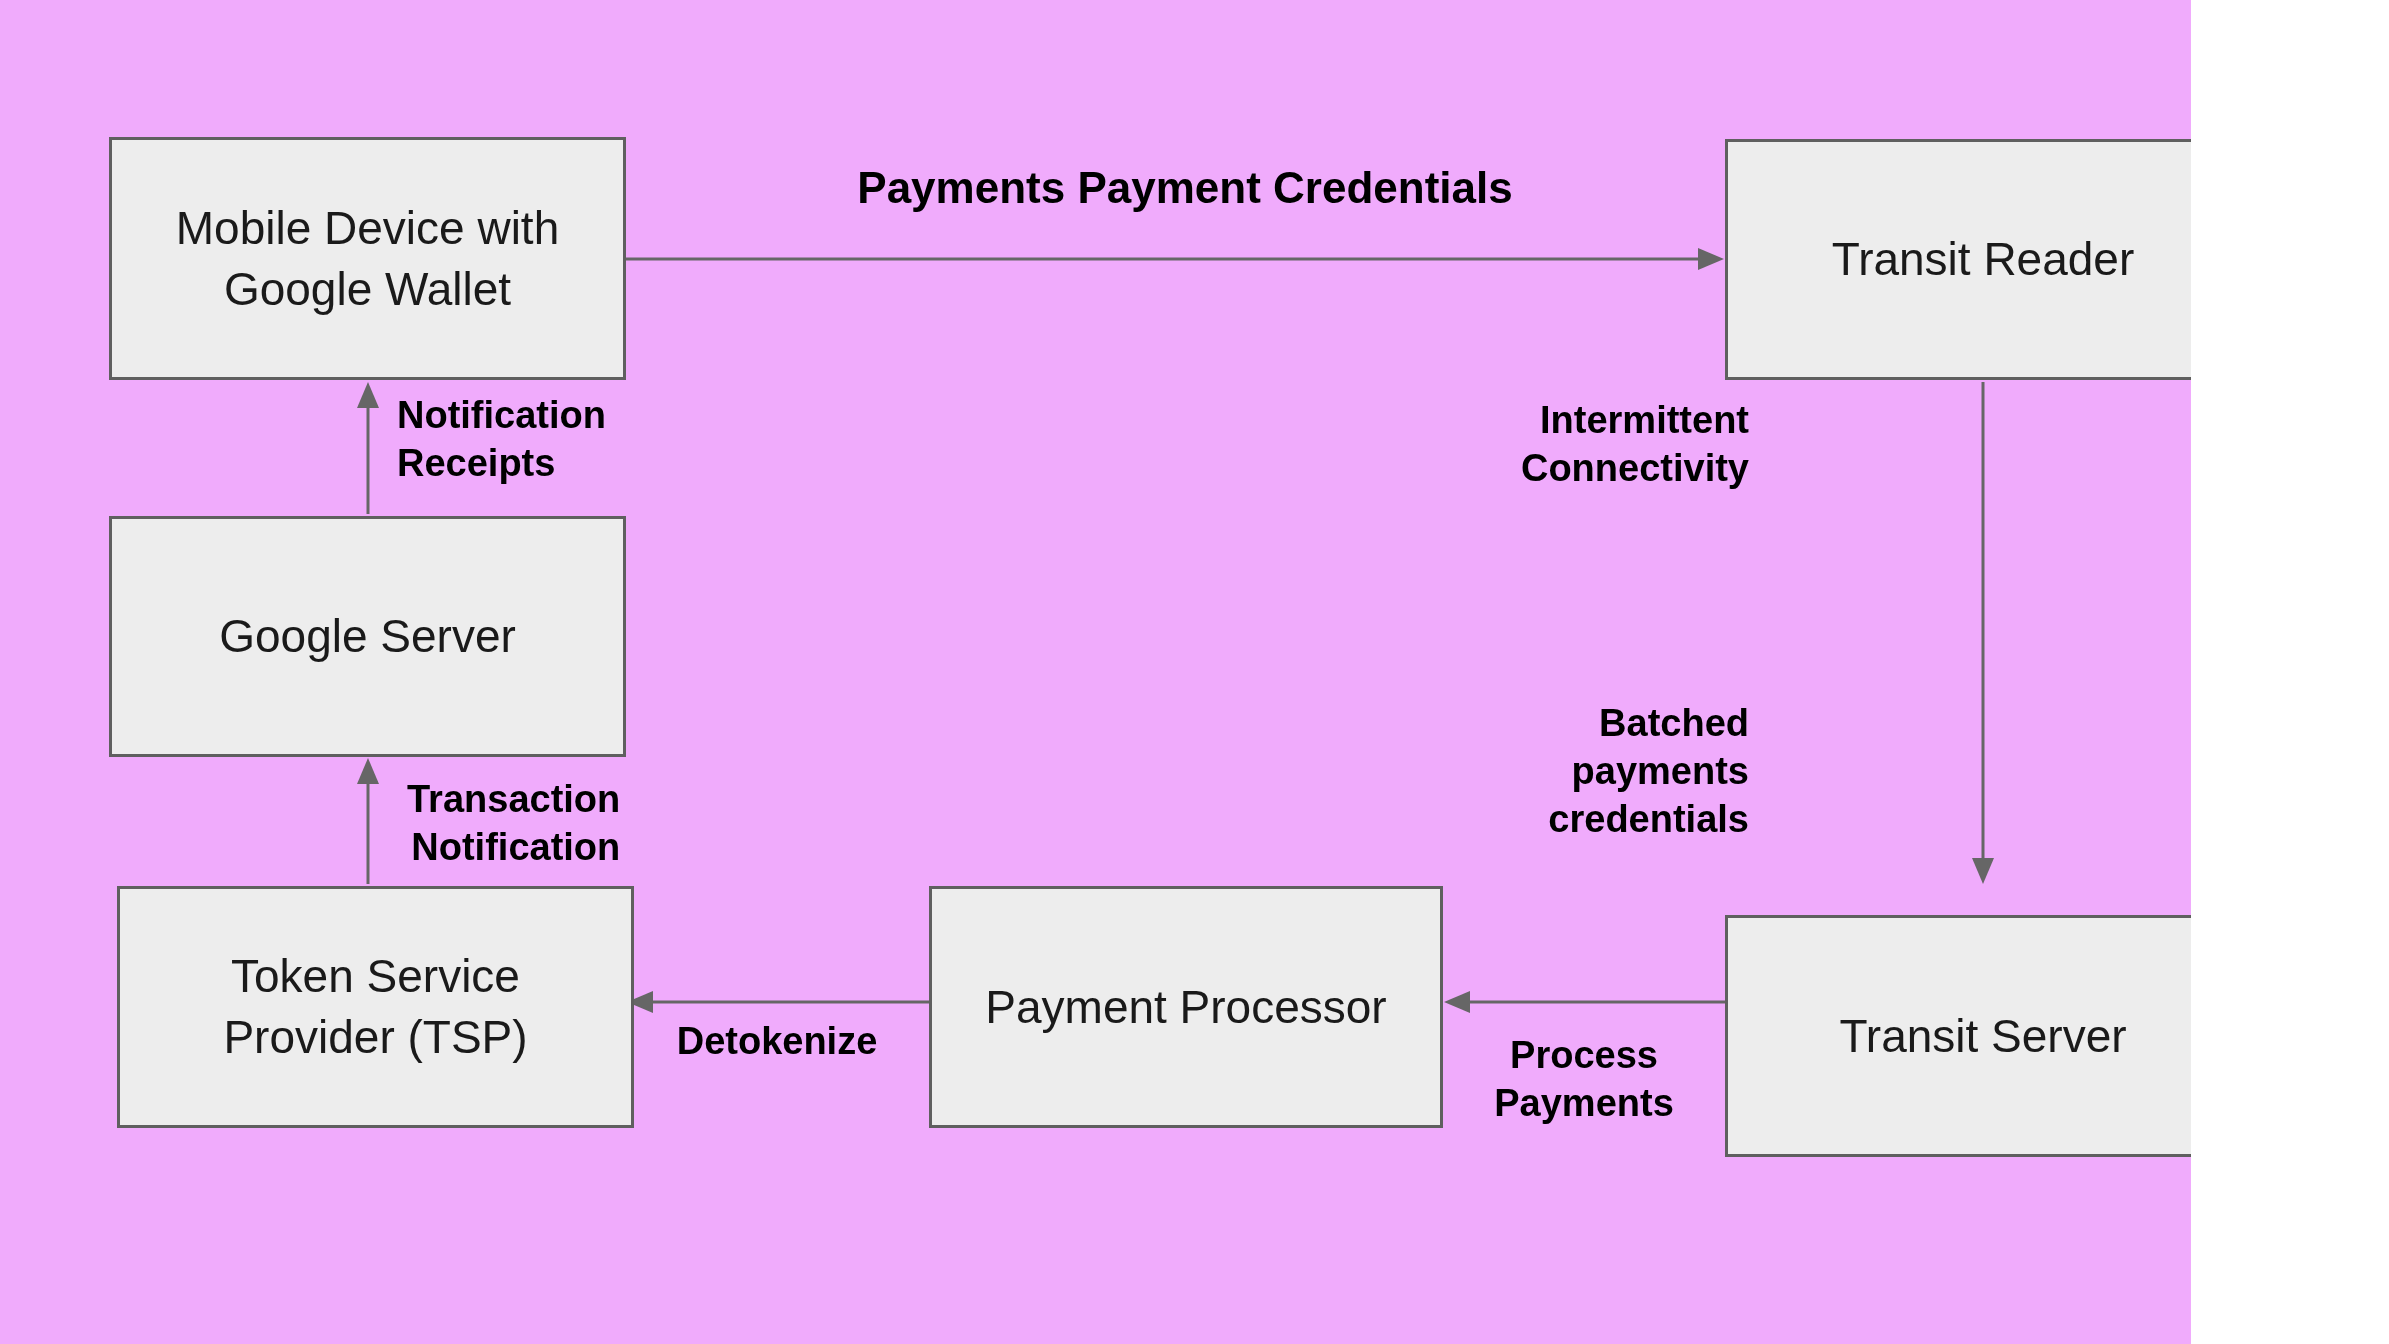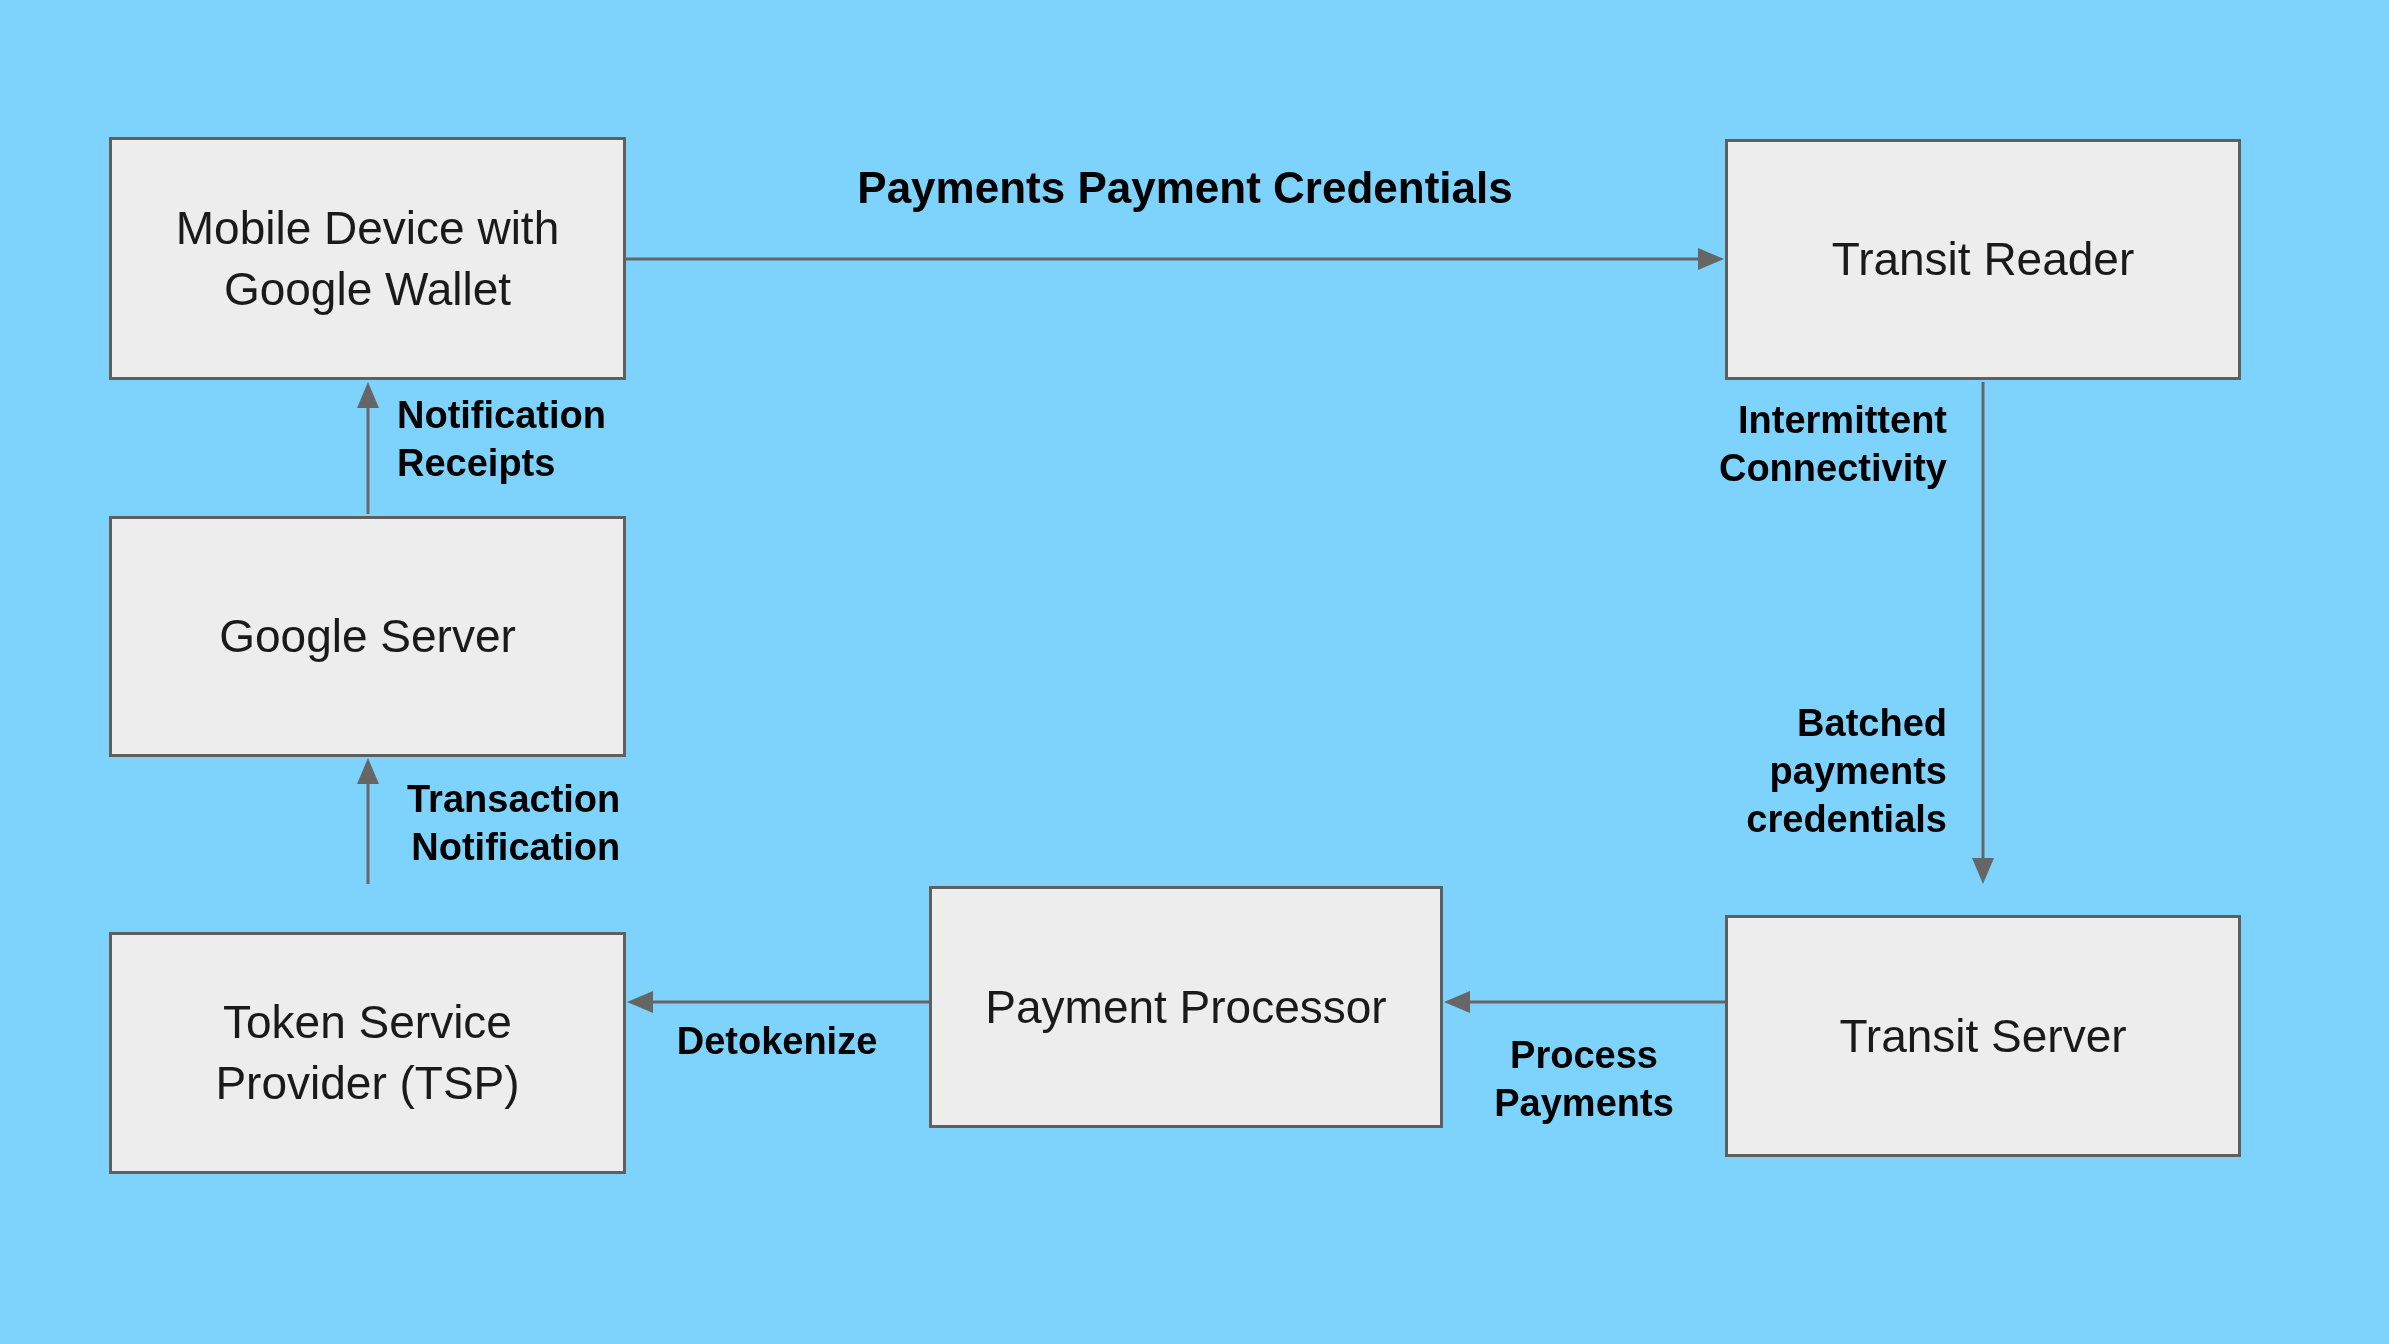--- a/index.html
+++ b/index.html
@@ -3,23 +3,23 @@
 <meta charset="utf-8">
 <style>
   html, body {
     margin: 0;
     padding: 0;
     background: #ffffff;
     font-family: "Liberation Sans", sans-serif;
   }
   #canvas {
     position: relative;
-    width: 2389px;
+    width: 2191px;
     height: 1344px;
-    background: #7dd3fc;
+    background: #f0abfc;
     overflow: hidden;
   }
   #arrows {
     position: absolute;
     left: 0;
     top: 0;
     width: 2389px;
     height: 1344px;
     pointer-events: none;
   }
@@ -33,21 +33,21 @@
     justify-content: center;
     text-align: center;
     font-size: 46px;
     line-height: 1.32;
     color: #1a1a1a;
     padding: 0 32px;
   }
   #node-mobile-device   { left: 109px;  top: 137px; width: 517px; height: 243px; }
   #node-transit-reader  { left: 1725px; top: 139px; width: 516px; height: 241px; }
   #node-google-server   { left: 109px;  top: 516px; width: 517px; height: 241px; }
-  #node-tsp             { left: 109px;  top: 886px; width: 517px; height: 242px; margin-top: 46px; }
+  #node-tsp             { left: 117px;  top: 886px; width: 517px; height: 242px; }
   #node-payment-processor { left: 929px; top: 886px; width: 514px; height: 242px; }
   #node-transit-server  { left: 1725px; top: 886px; width: 516px; height: 242px; margin-top: 29px; }
 
   .edge-label {
     position: absolute;
     font-weight: bold;
     font-size: 38px;
     line-height: 1.26;
     color: #000000;
     white-space: pre-line;

